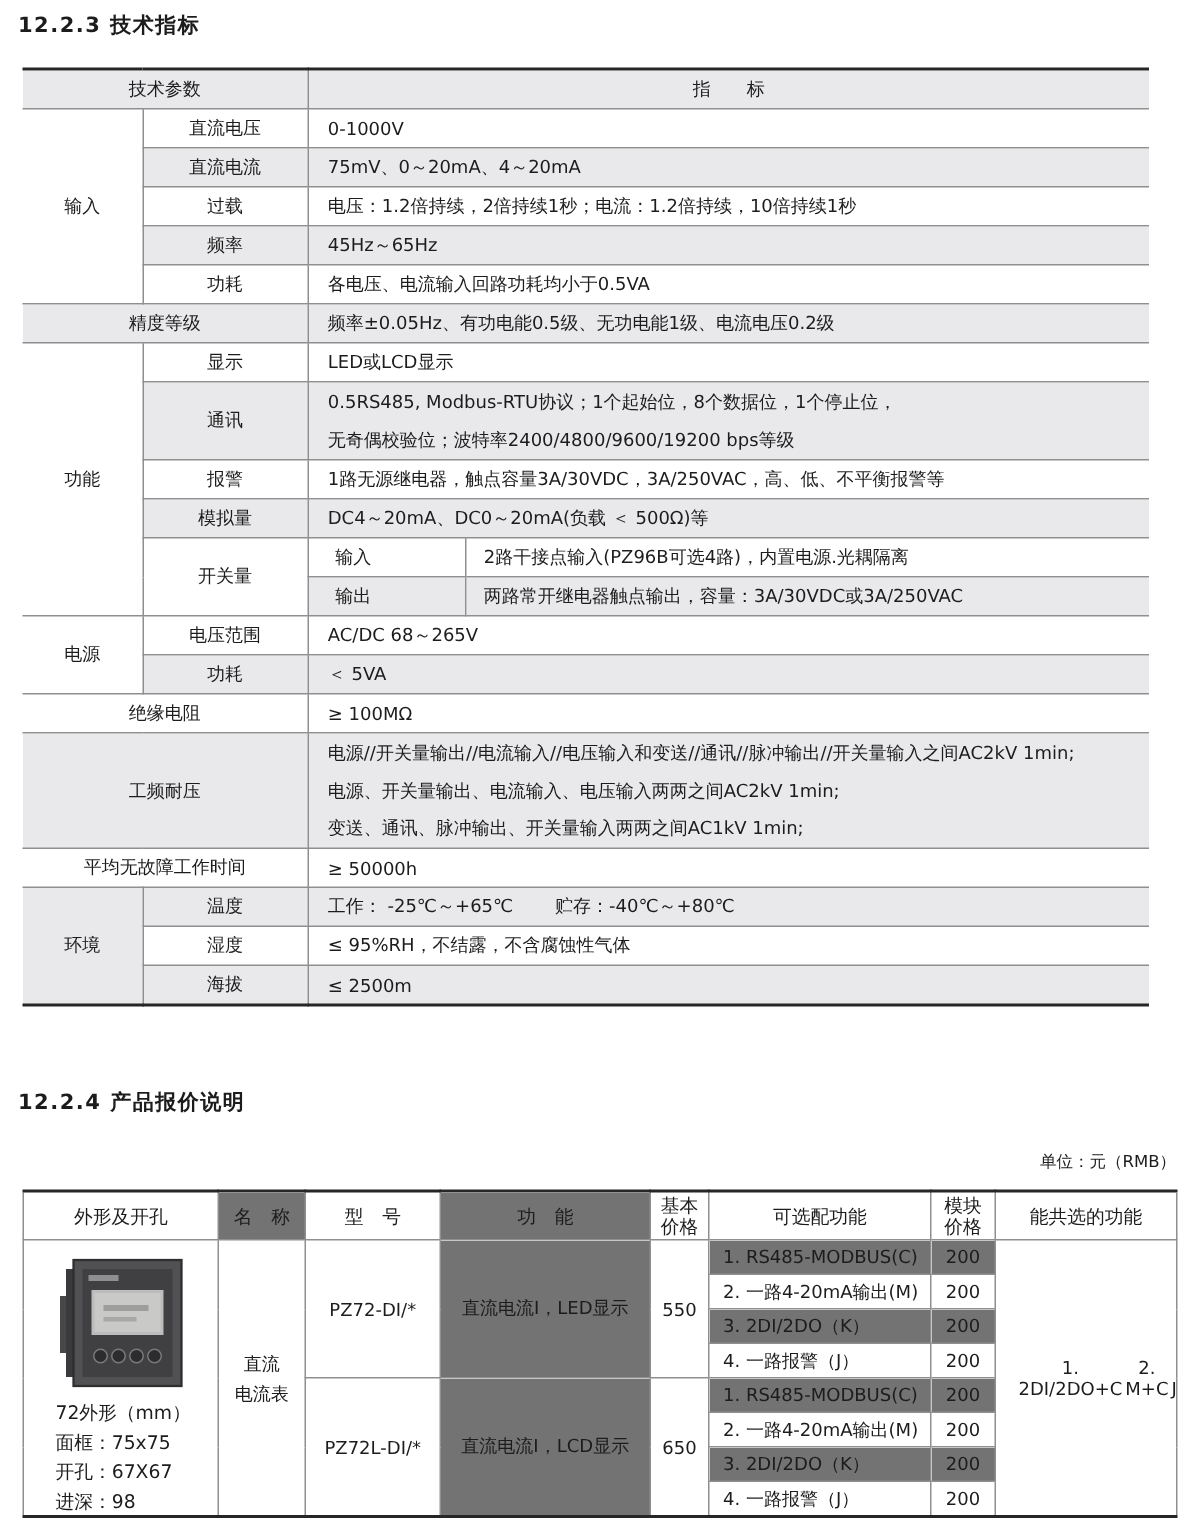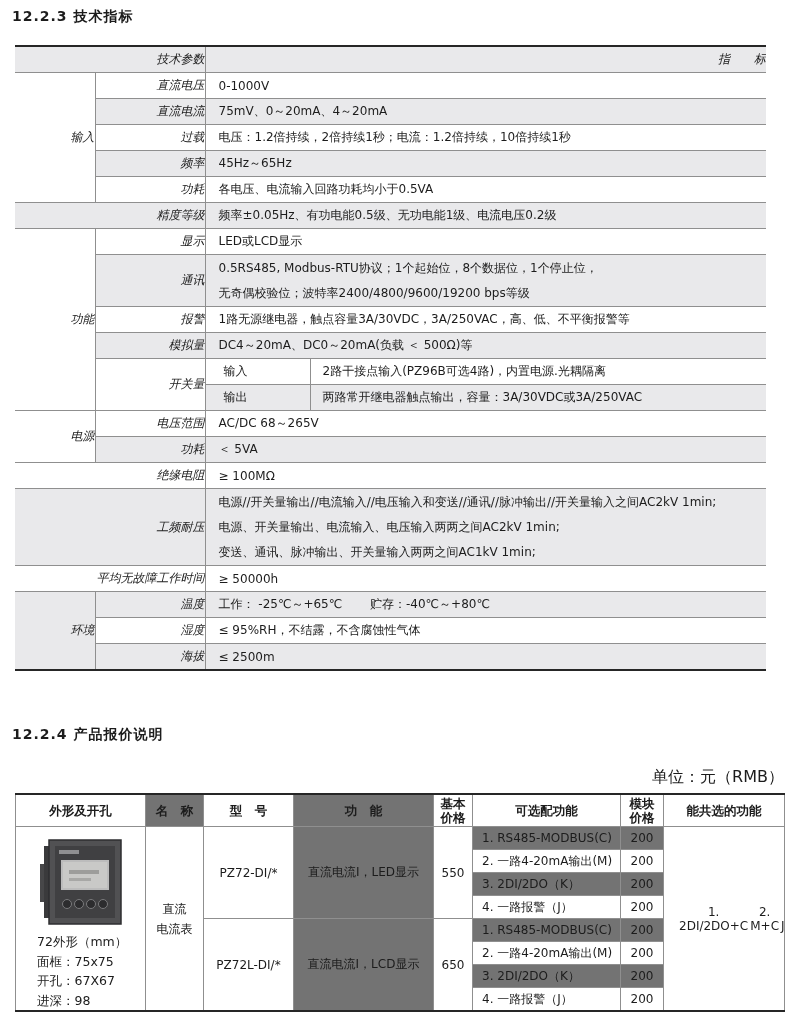--- a/index.html
+++ b/index.html
@@ -3,47 +3,47 @@
 <meta charset="utf-8">
 <style>
   html,body { margin:0; padding:0; background:#ffffff; }
   .page {
     position:relative; width:800px; height:1018px; background:#fff;
     font-family:"DejaVu Sans","Liberation Sans",sans-serif; color:#1c1c1c;
   }
   .sec-title { position:absolute; left:12px; font-size:14px; font-weight:bold; letter-spacing:1px; }
   .t1-title { top:8px; }
   .t2-title { top:726px; }
-  .unit-note { position:absolute; top:767px; right:16px; font-size:16px; }
+  .unit-note { position:absolute; top:767px; right:16px; font-size:11px; }
 
   table { border-collapse:collapse; table-layout:fixed; position:absolute; background:#fff; }
 
   
   .t1 { left:15px; top:45px; width:751px;
         border-top:2px solid #262626; border-bottom:2px solid #262626; font-size:12px; }
   .t1 td { border:1px solid #8f8f8f; height:25px; padding:0; overflow:hidden;
            white-space:nowrap; vertical-align:middle; }
-  .t1 td.lab { text-align:right;font-style:italic; }
+  .t1 td.lab { text-align:center; }
   .t1 td.val { padding-left:13px; text-align:left; }
   .t1 td.val2 { padding-left:12px; text-align:left; }
   .t1 td.ind { padding-left:18px; text-align:left; }
   .t1 td.nol { border-left:none; }
   .t1 td.nor { border-right:none; }
   .t1 tr.g td { background:#e9e9eb; }
   .t1 td.wbg { background:#fff; }
   .t1 td.tall2 { height:51px; }
   .t1 td.tall3 { height:76px; }
   .t1 .ml div { line-height:25px; }
 
   
   .t2 { left:15px; top:793px; width:769px;
         border-top:2px solid #262626; border-bottom:2px solid #262626; font-size:12px; }
   .t2 th, .t2 td { border:1px solid #8f8f8f; padding:0; text-align:center;
                    vertical-align:middle; overflow:hidden; }
-  .t2 th { height:31px; font-weight:bold; font-size:12.5px; line-height:14px;margin-top:21px; }
+  .t2 th { height:31px; font-weight:normal; font-size:12.5px; line-height:14px;margin-top:21px; }
   .t2 td { height:22px; }
   .t2 .g { background:#737373; }
   .t2 .opt { text-align:left; padding-left:9px; white-space:nowrap; }
   .t2 .name-cell div { line-height:20px; }
   .t2 .shared-cell { vertical-align:middle; }
   .shared-list { display:flex; gap:2px; align-items:flex-start; padding-left:15px; }
   .t2 .shape-cell { vertical-align:top; }
   .photo { display:block; margin:9px auto 3px auto; }
   .outline { text-align:left; padding-left:21px; font-size:12.5px; line-height:19.5px; }
 </style>

